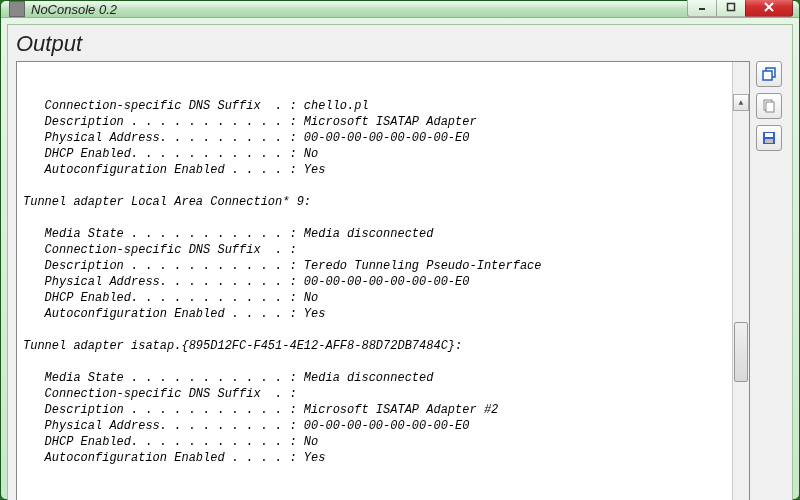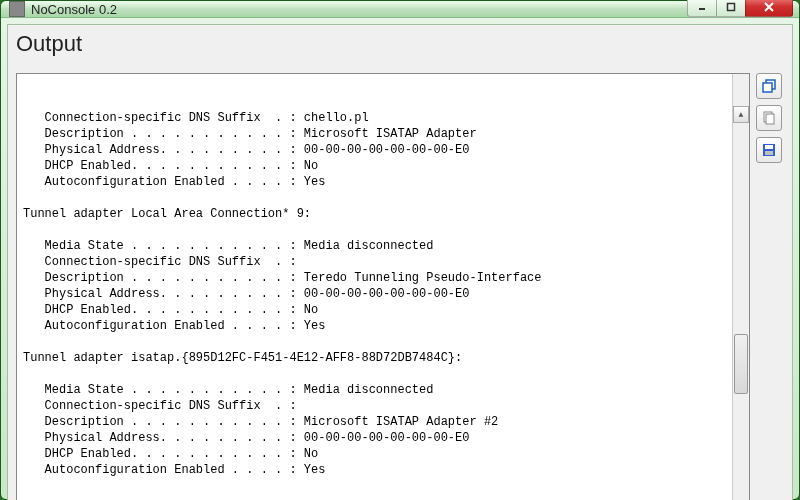--- a/index.html
+++ b/index.html
@@ -13,20 +13,21 @@
   }
   .window {
     width: 800px;
     height: 500px;
     border: 1px solid #1a5a1a;
     background: linear-gradient(to bottom, #e8f5e8 0%, #c8e8c8 100%);
     display: flex;
     flex-direction: column;
     border-radius: 6px;
     box-shadow: 0 0 8px rgba(0,0,0,0.4);
+    font-style: italic;
   }
   .titlebar {
     height: 30px;
     background: linear-gradient(to bottom, #f0fff0 0%, #c0e0c0 50%, #a8d8a8 100%);
     display: flex;
     align-items: center;
     padding: 0 0 0 8px;
     border-radius: 6px 6px 0 0;
     border-bottom: 1px solid #88b888;
   }
@@ -65,21 +66,21 @@
     background: #f0f0f0;
     border: 1px solid #a0c0a0;
     display: flex;
     flex-direction: column;
     padding: 6px 8px;
   }
   .heading {
     font-size: 22px;
     font-weight: 400;
     color: #222;
-    margin: 0 0 16px 0;
+    margin: 0 0 4px 0;
   }
   .main-row {
     flex: 1;
     display: flex;
     gap: 6px;
     min-height: 0;
   }
   .output-box {
     flex: 1;
     background: #fff;

